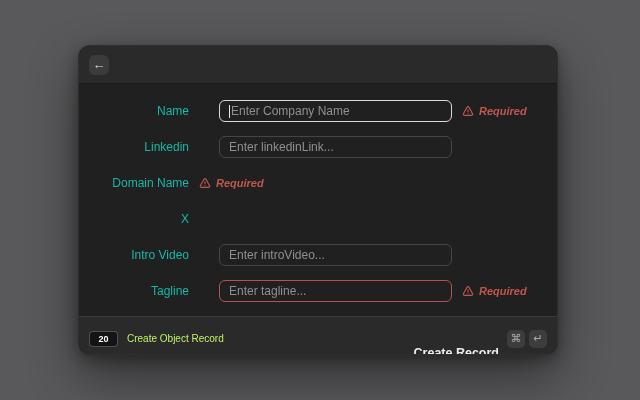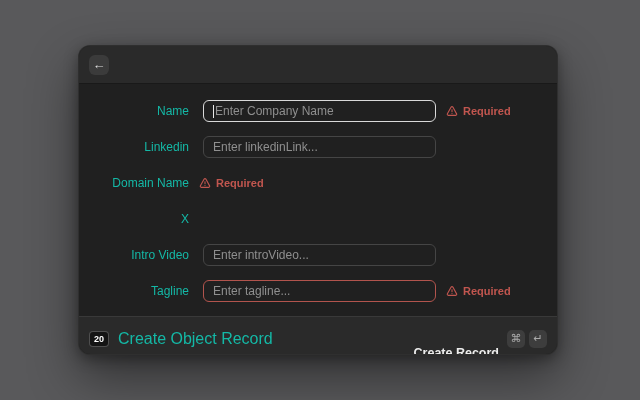--- a/index.html
+++ b/index.html
@@ -30,45 +30,45 @@
   .back-btn {
     width:20px; height:20px; border:none; border-radius:6px;
     background:#3b3b3b; color:#dedede; font-size:13px; line-height:1;
     display:flex; align-items:center; justify-content:center; cursor:pointer;
     font-family:inherit;
   }
   .form { flex:1 1 auto; padding-top:16px; }
   .row { display:flex; align-items:center; height:22px; margin-bottom:14px; }
   .row-label { flex:0 0 110px; width:110px; text-align:right; font-size:12px; color:#14b8a6; }
   .input {
-    margin-left:14px; width:233px; height:22px;
+    margin-left:30px; width:233px; height:22px;
     border:1px solid var(--border); border-radius:6px;
     display:flex; align-items:center; padding:0 9px; background:transparent;
     cursor:text;
   }
   .input.focused { border-color:var(--focus); }
   .input.error  { border-color:var(--error); }
   .placeholder { font-size:12px; color:#8f8f8f; white-space:nowrap; }
   .caret { width:1px; height:13px; background:#e8e8e8; margin-right:1px; flex:0 0 1px; }
   .required { display:flex; align-items:center; gap:5px; margin-left:10px; color:var(--required); }
   .required svg { width:12px; height:12px; display:block; }
-  .required-text { font-size:11px; font-weight:700; }
+  .required-text { font-size:11px; font-weight:700;font-style:italic; }
   .modal-footer {
     flex:0 0 32px; background:#2a2a2a;
     border-top:1px solid rgba(255,255,255,.07);
     display:flex; align-items:center; justify-content:space-between;
     padding:0 10px;
   }
   .footer-left { display:flex; align-items:center; gap:9px; }
   .app-badge {
-    width:20px; height:16px; background:#141414; border:1px solid rgba(255,255,255,.25);
+    width:29px; height:16px; background:#141414; border:1px solid rgba(255,255,255,.25);
     border-radius:4px; color:#ffffff; font-size:9px; font-weight:700;
     display:flex; align-items:center; justify-content:center;
   }
-  .command-name { font-size:16px; color:#14b8a6; }
+  .command-name { font-size:10px; color:#bef264; }
   .footer-right { display:flex; align-items:center; gap:8px; }
   .action-label { font-size:12.5px; font-weight:700; color:#ececec; cursor:pointer;margin-top:29px; }
   .keys { display:flex; gap:4px; }
   .keycap {
     width:18px; height:18px; background:#3d3d3d; border-radius:5px;
     color:#ababab; font-size:11px; line-height:1;
     display:flex; align-items:center; justify-content:center;
     font-family:"DejaVu Sans","Liberation Sans",sans-serif;
   }
 </style>

